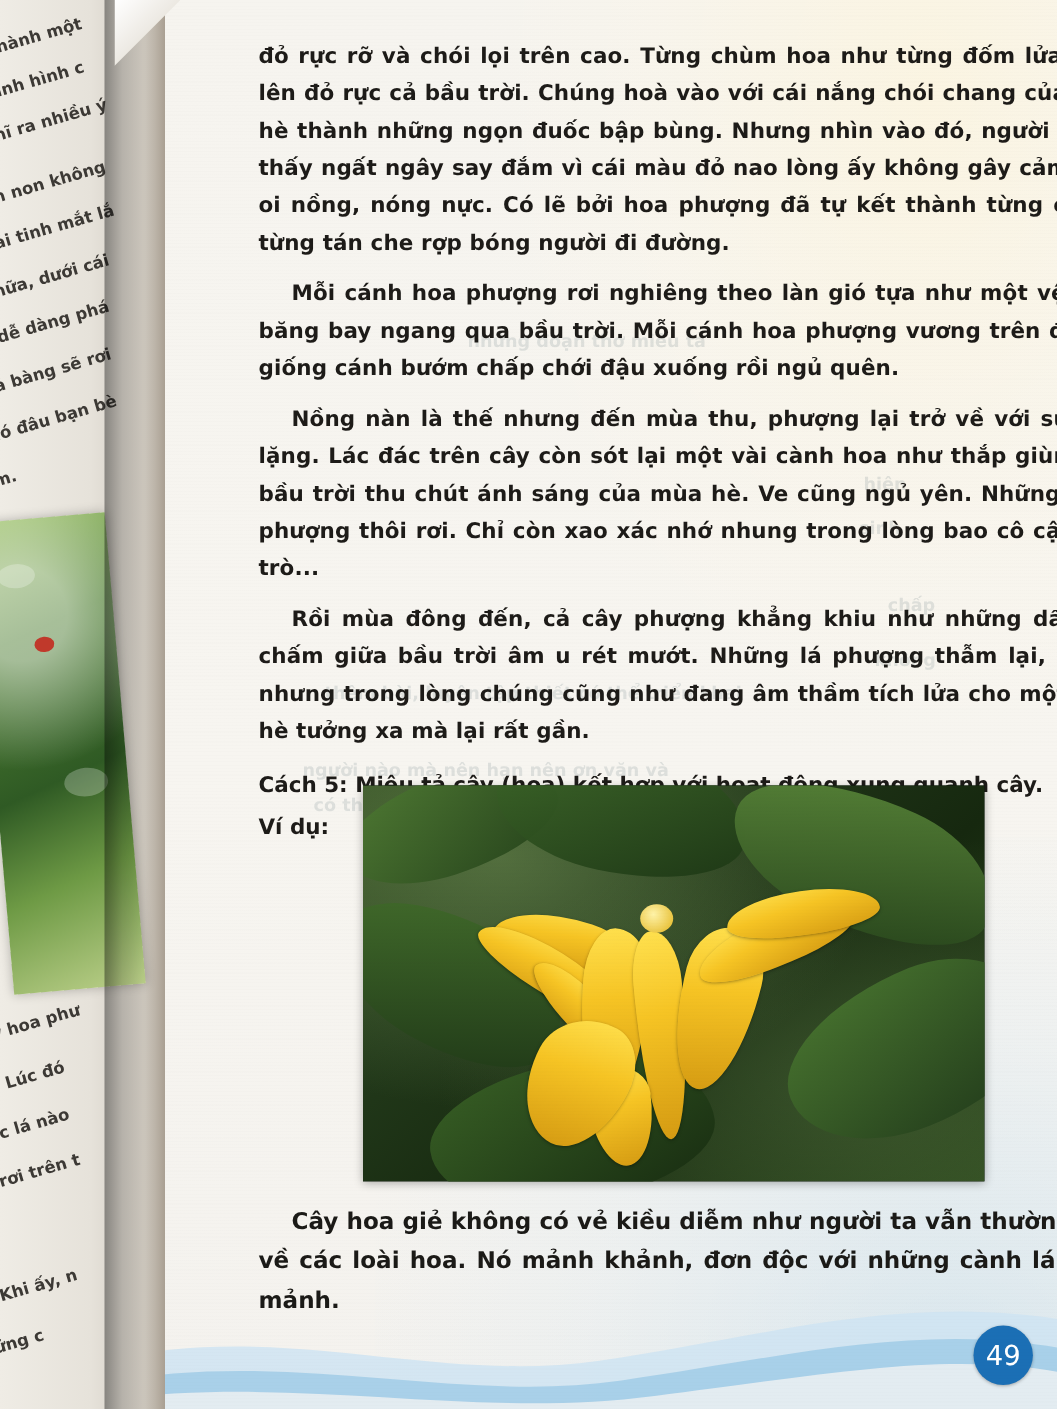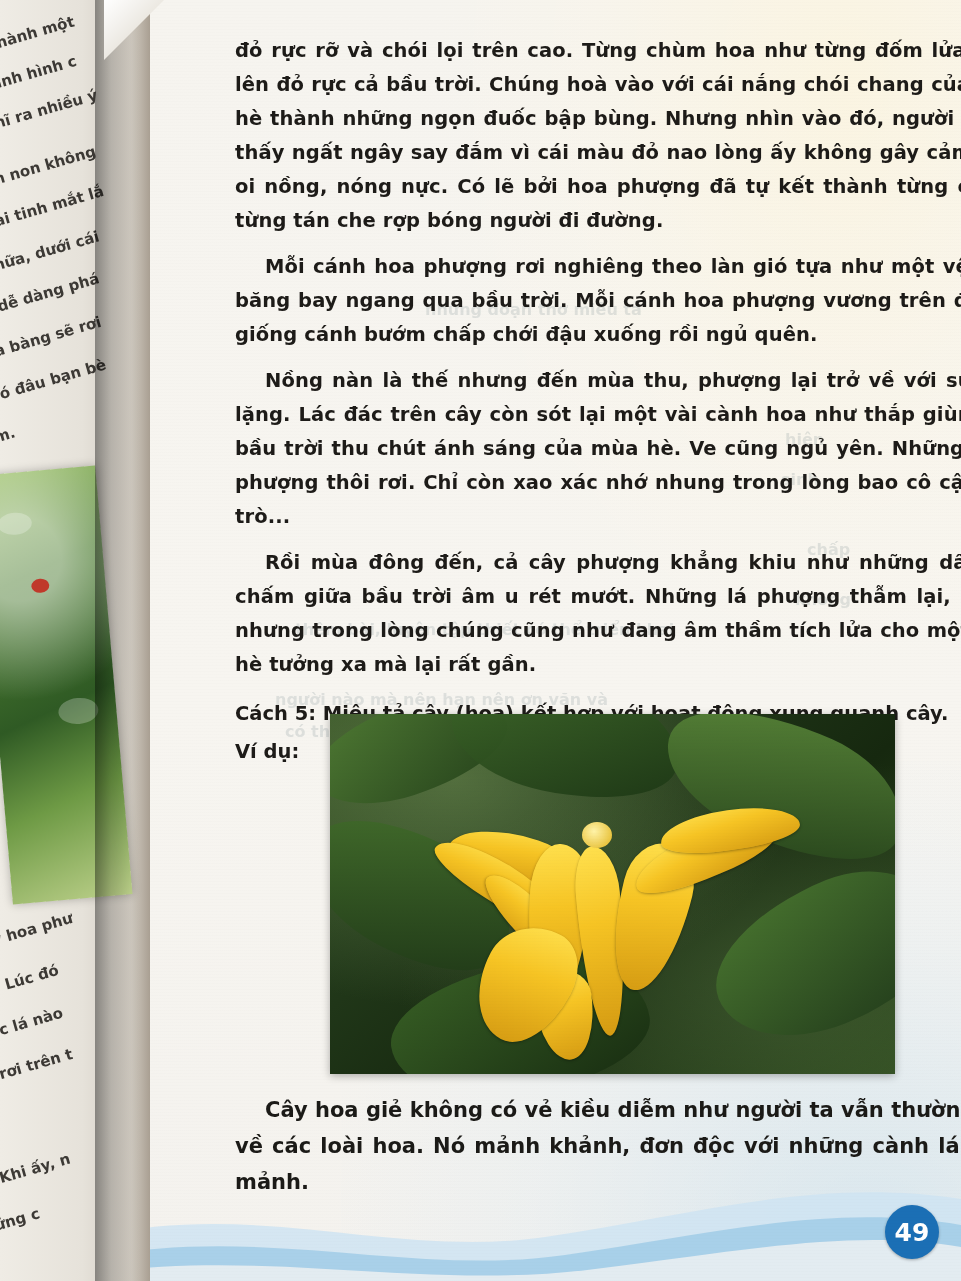--- a/index.html
+++ b/index.html
@@ -239,21 +239,21 @@
   
   #page-badge {
     position: absolute;
     right: 22px;
     bottom: 22px;
     width: 54px; height: 54px;
     border-radius: 50%;
     background: #1b6fb5;
     color: #fff;
     font-size: 25px;
-    font-weight: 700;
+    font-weight: 400;
     display: flex;
     align-items: center;
     justify-content: center;
     box-shadow: 0 1px 3px rgba(0,0,0,.3);
   }
 
   
   #grain {
     position: absolute;
     inset: 0;

